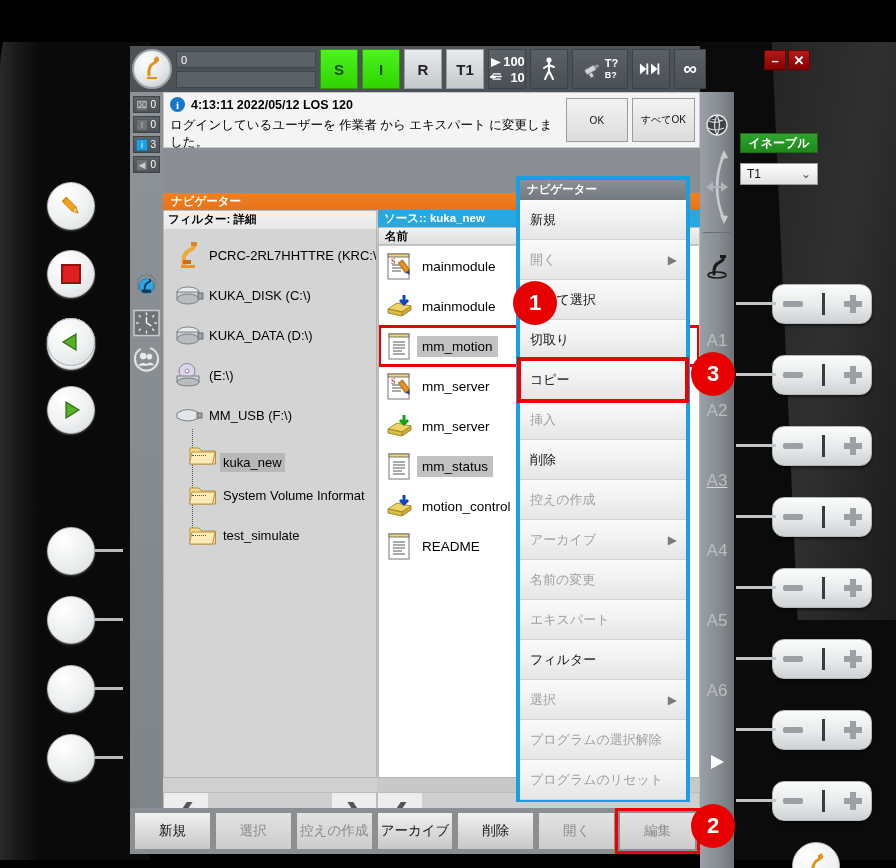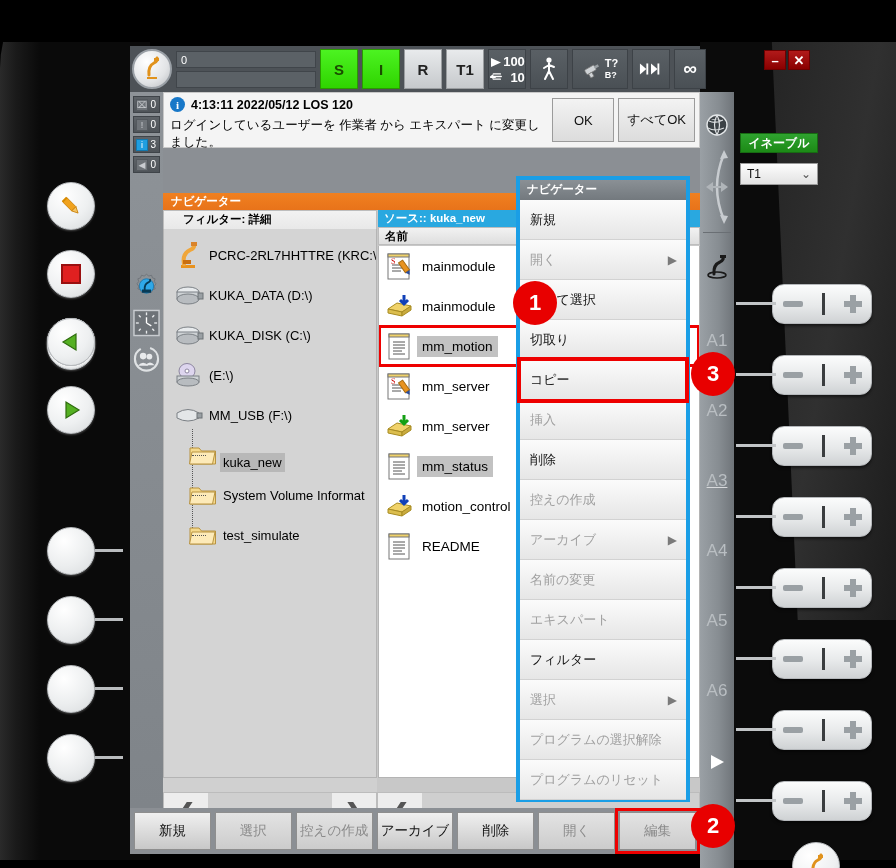--- a/index.html
+++ b/index.html
@@ -110,39 +110,39 @@
   }
   .notif-text { flex:1; padding: 4px 6px; }
   .notif-line1 { display:flex; align-items:center; gap:6px; font-size:12.5px; color:#000; font-weight:bold; }
   .notif-line2 { font-size:12.5px; color:#000; margin-top:5px; }
   .info-ico { width:15px; height:15px; border-radius:50%; background:#1878c8; color:#fff; font-size:11px; font-weight:bold; display:flex; align-items:center; justify-content:center; font-family:"Liberation Serif",serif;}
   .notif-btns { display:flex; align-items:center; gap:4px; padding-right:4px;}
   .notif-btn {
     min-width:62px; height:44px; padding: 0 8px;
     background: linear-gradient(180deg,#f3f3f3 0%,#dcdcdc 100%);
     border:1px solid #9b9b9b; display:flex; align-items:center; justify-content:center;
-    font-size:13px; color:#111;
+    font-size:10px; color:#111;
   }
 
   
   .navbar-title {
     position:absolute; left:33px; top:147px; width:537px; height:17px;
     background: linear-gradient(180deg,#f08020 0%, #e8731a 100%);
     color:#fff; font-size:11.5px; font-weight:bold; padding: 1px 8px;
   }
 
   
   .content {
     position:absolute; left:33px; top:164px; width:537px; height:644px;
     background:#c8c8c8;
   }
   .pane-left { position:absolute; left:0; top:0; width:214px; height:608px; background:#d0d0d0;}
   .pane-left-hdr {
     height:36px; background:linear-gradient(180deg,#f2f2f2,#e0e0e0); border:1px solid #bdbdbd;
-    font-size:11.5px; color:#000; padding: 1px 19px; font-weight: bold;
+    font-size:11.5px; color:#000; padding: 1px 4px; font-weight: bold;
   }
   .tree { position:absolute; top:19px; left:0; right:0; bottom:40px; background:#d4d4d4; border:1px solid #b4b4b4; border-top:none; overflow:hidden; padding-top:6px;}
   .tree-row { display:flex; align-items:center; height:40px; padding-left:8px; font-size:13px; color:#000; position:relative;}
   .tree-row .ico { width:34px; flex:0 0 34px; display:flex; align-items:center; justify-content:center;}
   .tree-row.child { padding-left:22px; }
   .tree-row .lbl { padding: 2px 3px; white-space:nowrap; }
   .tree-row .lbl.sel { background:#b8b8b8;margin-top:14px; }
   .tree-guide { position:absolute; left:28px; top:0px; bottom:0; width:1px; border-left:1px dotted #555; }
   .tree-tick { position:absolute; left:28px; width:14px; border-top:1px dotted #555; }
 
@@ -519,33 +519,33 @@
 
           <div class="tree-row">
             <span class="ico">
               <svg width="30" height="22" viewBox="0 0 30 22">
                 <ellipse cx="14" cy="8" rx="11" ry="5" fill="#e8ebed" stroke="#7b8085"></ellipse>
                 <rect x="3" y="8" width="22" height="7" fill="#cfd3d6" stroke="#7b8085"></rect>
                 <ellipse cx="14" cy="15" rx="11" ry="5" fill="#b8bcc0" stroke="#7b8085"></ellipse>
                 <rect x="24" y="9" width="5" height="6" fill="#9aa0a4" stroke="#6d7276"></rect>
               </svg>
             </span>
-            <span class="lbl">KUKA_DATA (D:\)</span>
+            <span class="lbl">KUKA_DISK (C:\)</span>
           </div>
 
           <div class="tree-row">
             <span class="ico">
               <svg width="30" height="22" viewBox="0 0 30 22">
                 <ellipse cx="14" cy="8" rx="11" ry="5" fill="#e8ebed" stroke="#7b8085"></ellipse>
                 <rect x="3" y="8" width="22" height="7" fill="#cfd3d6" stroke="#7b8085"></rect>
                 <ellipse cx="14" cy="15" rx="11" ry="5" fill="#b8bcc0" stroke="#7b8085"></ellipse>
                 <rect x="24" y="9" width="5" height="6" fill="#9aa0a4" stroke="#6d7276"></rect>
               </svg>
             </span>
-            <span class="lbl">KUKA_DISK (C:\)</span>
+            <span class="lbl">KUKA_DATA (D:\)</span>
           </div>
 
           <div class="tree-row">
             <span class="ico">
               <svg width="30" height="26" viewBox="0 0 30 26">
                 <ellipse cx="13" cy="9" rx="8" ry="7.5" fill="#ddd5ee" stroke="#8d86a0"></ellipse>
                 <circle cx="13" cy="9" r="2" fill="#fff" stroke="#8d86a0"></circle>
                 <rect x="3" y="14" width="22" height="6" fill="#cfd3d6" stroke="#7b8085"></rect>
                 <ellipse cx="14" cy="20" rx="11" ry="4" fill="#b8bcc0" stroke="#7b8085"></ellipse>
               </svg>

